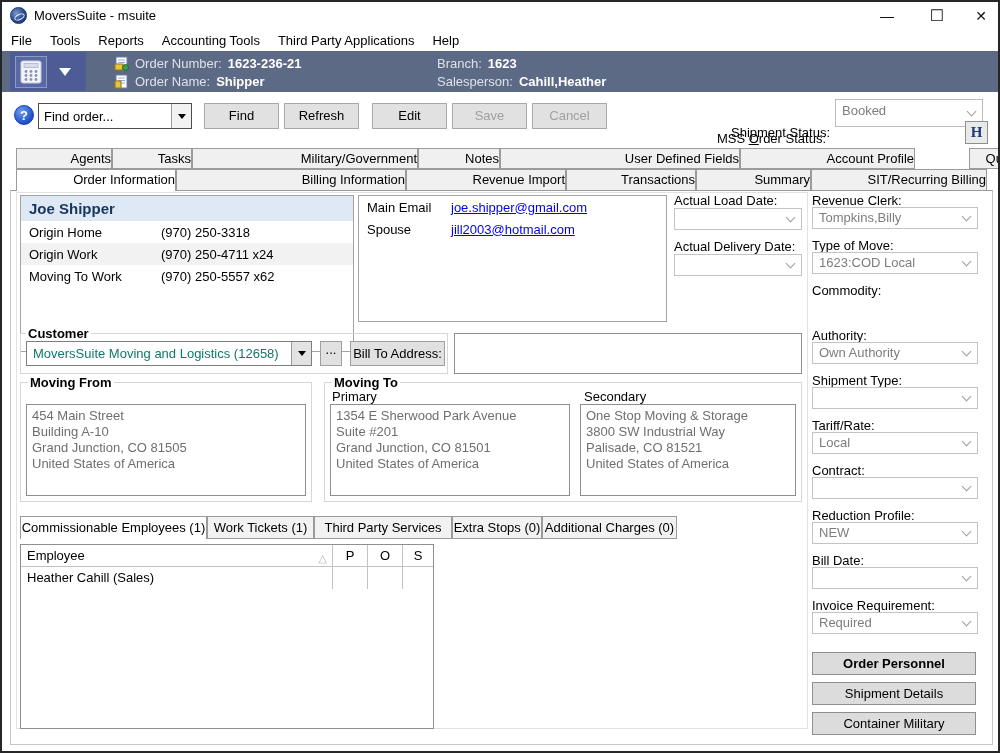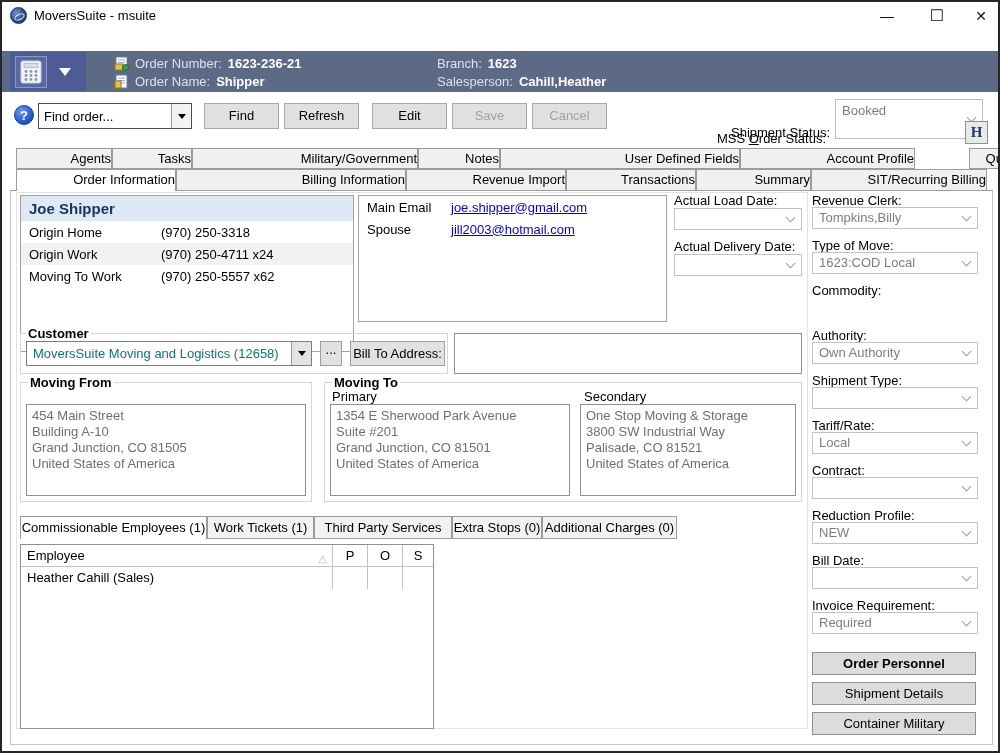--- a/index.html
+++ b/index.html
@@ -124,20 +124,28 @@
 <div class="window">
 
   <div class="titlebar">
     <div class="app-icon"></div>
     <div class="title-text">MoversSuite - msuite</div>
     <div class="winbtn" style="left:868px;">—</div>
     <div class="winbtn" style="left:918px; font-size:16px;">☐</div>
     <div class="winbtn" style="left:962px;">✕</div>
   </div>
 
+  <div class="menubar">
+    <span class="menu-item">File</span>
+    <span class="menu-item">Tools</span>
+    <span class="menu-item">Reports</span>
+    <span class="menu-item">Accounting Tools</span>
+    <span class="menu-item">Third Party Applications</span>
+    <span class="menu-item">Help</span>
+  </div>
 
   <div class="hdr">
     <div class="hdr-leftbox">
       <div class="calc-btn">
         <svg width="22" height="24" viewBox="0 0 22 24">
           <rect x="1" y="1" width="20" height="22" rx="2" fill="#f2f4fa" stroke="#c7cfe4"></rect>
           <rect x="4" y="3.5" width="14" height="4" fill="#d7dcea" stroke="#aab3cc" stroke-width="0.8"></rect>
           <g fill="#8a93ad">
             <circle cx="6" cy="11.5" r="1.4"></circle>
               <circle cx="11" cy="11.5" r="1.4"></circle>
@@ -198,21 +206,21 @@
         <div class="tri-dn"></div>
       </div>
   </div>
   <div class="btn" style="left:202px; top:101px; width:75px;">Find</div>
   <div class="btn" style="left:282px; top:101px; width:75px;">Refresh</div>
   <div class="btn" style="left:370px; top:101px; width:75px;">Edit</div>
   <div class="btn disabled" style="left:450px; top:101px; width:75px;">Save</div>
   <div class="btn disabled" style="left:530px; top:101px; width:75px;">Cancel</div>
 
   <div class="mss-label"><span>MSS </span><span class="accel">O</span><span>rder Status:</span></div>
-  <div class="flat-dd" style="left:833px; top:97px; width:148px; height:40px; line-height:22px;">
+  <div class="flat-dd" style="left:833px; top:97px; width:148px; height:28px; line-height:22px;">
     <span>Booked</span>
     <div class="chev"></div>
   </div>
   <div class="ship-label">Shipment Status:</div>
   <div class="h-btn">H</div>
 
   <div class="tab row1" style="left:14px; width:96px;">Agents</div>
   <div class="tab row1" style="left:110px; width:80px;">Tasks</div>
   <div class="tab row1" style="left:190px; width:226px;">Military/Government</div>
   <div class="tab row1" style="left:416px; width:82px;">Notes</div>

